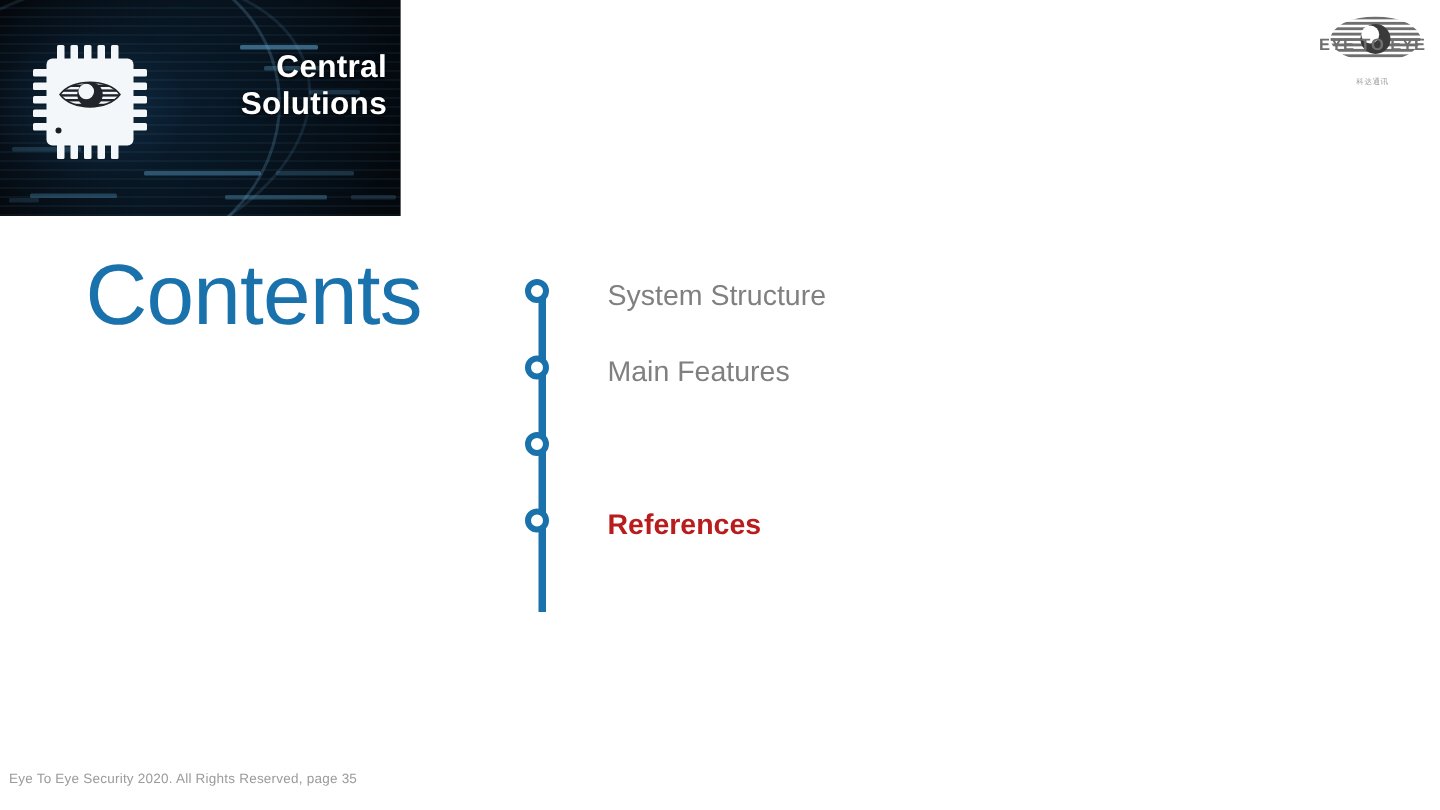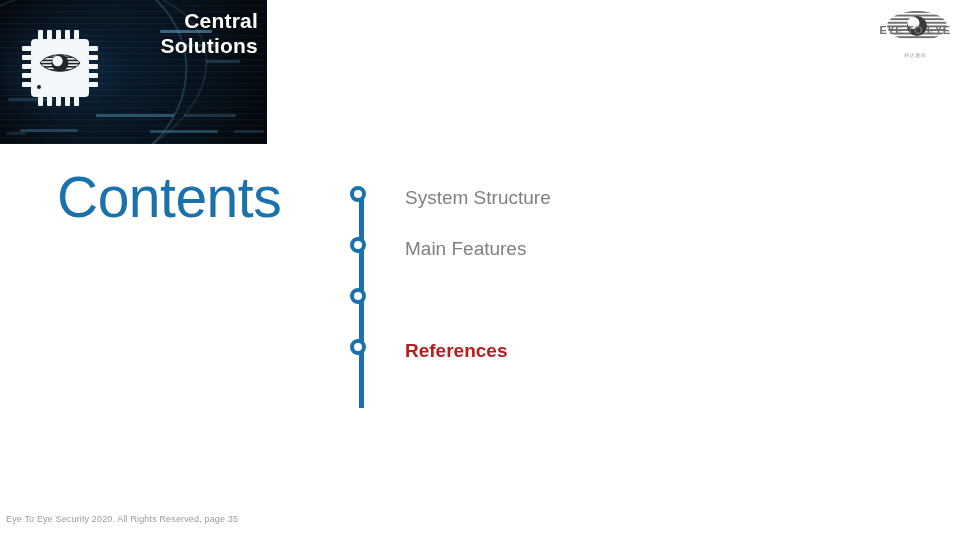--- a/index.html
+++ b/index.html
@@ -118,21 +118,21 @@
     top: 55px;
     width: 4px;
     height: 4px;
     background: #1a1d22;
     border-radius: 50%;
   }
 
   .banner-title {
     position: absolute;
     right: 9px;
-    top: 8px;
+    top: 32px;
     width: 160px;
     text-align: right;
     color: #ffffff;
     font-size: 21px;
     font-weight: bold;
     line-height: 25px;
     letter-spacing: .2px;
     text-shadow: 0 1px 3px rgba(0,0,0,.85);
   }
 

